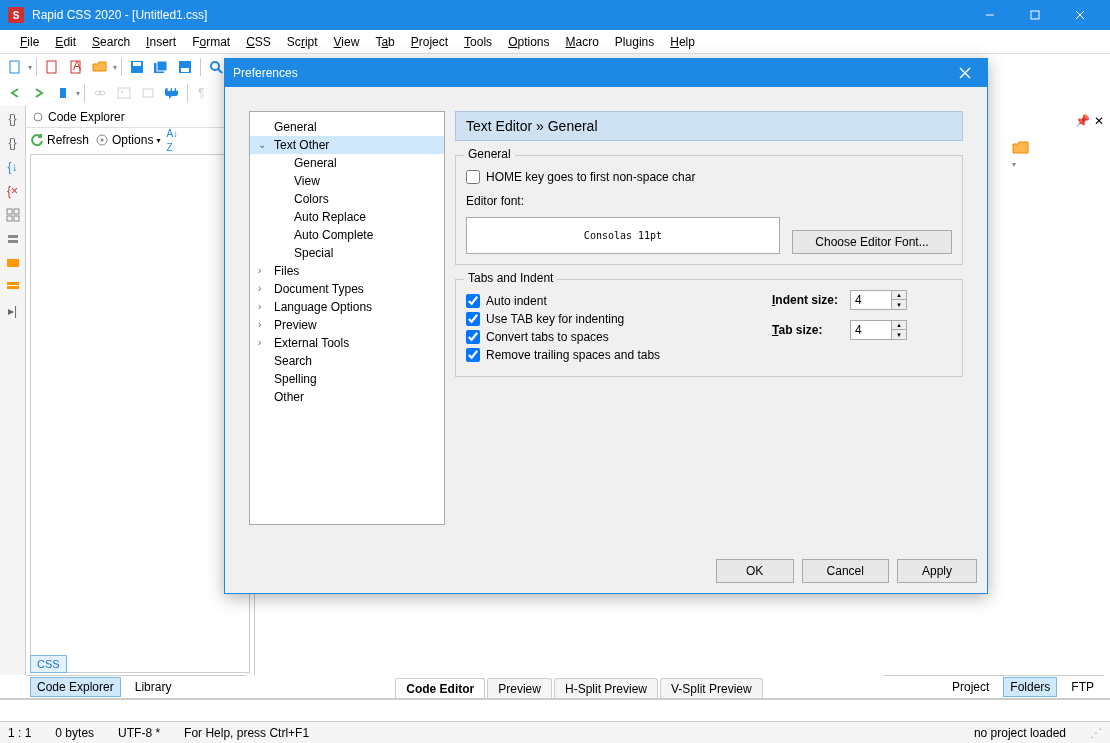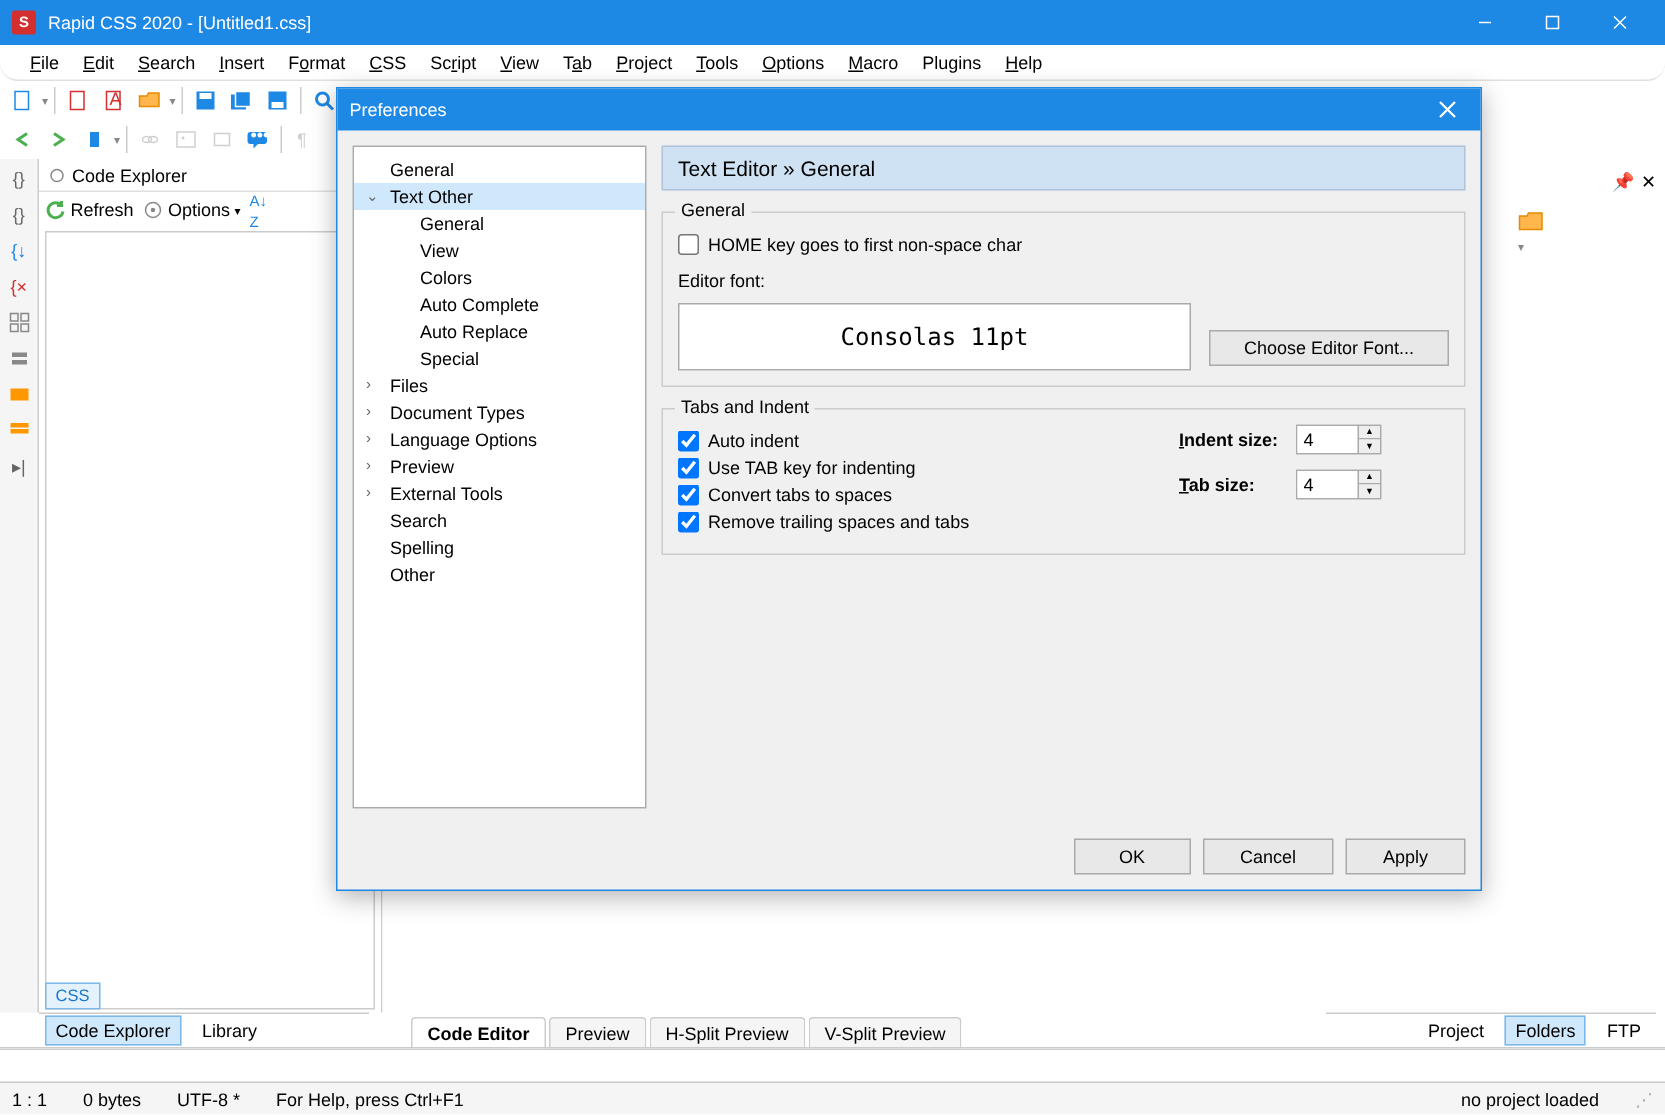--- a/index.html
+++ b/index.html
@@ -5,21 +5,21 @@
 * { box-sizing: border-box; margin: 0; padding: 0; font-family: "Segoe UI", Tahoma, sans-serif; font-size: 12px; }
 body { width: 1110px; height: 743px; background: #fff; overflow: hidden; position: relative; }
 
 
 .titlebar { height: 30px; background: #1e88e5; color: #fff; display: flex; align-items: center; padding: 0 8px; }
 .titlebar .app-icon { width: 16px; height: 16px; background: #d32f2f; border-radius: 2px; display: flex; align-items: center; justify-content: center; color: #fff; font-weight: bold; font-size: 10px; margin-right: 8px; }
 .titlebar .title { flex: 1; }
 .titlebar .win-btn { width: 45px; height: 30px; display: flex; align-items: center; justify-content: center; cursor: pointer; }
 
 
-.menubar { height: 24px; background: #fff; display: flex; align-items: center; padding: 0 4px; border-bottom: 1px solid #e0e0e0; border-radius: 12px; }
+.menubar { height: 24px; background: #fff; display: flex; align-items: center; padding: 0 4px; border-bottom: 1px solid #e0e0e0; }
 .menubar .menu-item { padding: 3px 8px; cursor: pointer; }
 .menubar .menu-item u { text-decoration: underline; }
 .menubar .menu-start { width: 8px; }
 
 
 .toolbar { height: 26px; background: #fff; display: flex; align-items: center; padding: 0 4px; gap: 2px; }
 .toolbar .sep { width: 1px; height: 18px; background: #ccc; margin: 0 2px; }
 .tb-btn { width: 22px; height: 22px; display: flex; align-items: center; justify-content: center; cursor: pointer; border-radius: 2px; }
 
 
@@ -28,55 +28,55 @@
 .left-gutter { width: 26px; background: #f5f5f5; border-right: 1px solid #ccc; display: flex; flex-direction: column; align-items: center; gap: 6px; padding-top: 4px; }
 .gutter-icon { width: 18px; height: 18px; display: flex; align-items: center; justify-content: center; cursor: pointer; }
 
 .panel-header { height: 22px; background: #fff; display: flex; align-items: center; padding: 0 6px; font-size: 12px; border-bottom: 1px solid #e0e0e0; gap: 4px; }
 .panel-toolbar { height: 24px; display: flex; align-items: center; padding: 0 4px; gap: 6px; }
 .panel-body { flex: 1; border: 1px solid #ccc; margin: 2px 4px; background: #fff; }
 
 .editor-area { flex: 1; background: #fff; position: relative; }
 
 
-.bottom-tabs { height: 24px; display: flex; align-items: flex-end; padding: 0 4px; border-top: 1px solid #ccc; }
+.bottom-tabs { height: 24px; display: flex; align-items: flex-end; padding: 0 4px; border-top: 1px solid #ccc; justify-content: center; }
 .btab { padding: 3px 10px; border: 1px solid #ccc; border-bottom: none; margin-right: 2px; background: #f5f5f5; cursor: pointer; border-radius: 3px 3px 0 0; }
 .btab.active { background: #fff; font-weight: bold; }
 
 .panel-tabs { height: 22px; display: flex; align-items: center; padding: 0 4px; border-top: 1px solid #ccc; gap: 8px; }
 .ptab { padding: 2px 6px; cursor: pointer; }
 .ptab.active { background: #cfe8fc; border: 1px solid #7bb8e8; }
 
 
 .statusbar { height: 22px; background: #f5f5f5; border-top: 1px solid #ccc; display: flex; align-items: center; padding: 0 8px; gap: 24px; font-size: 12px; }
 .statusbar .spacer { flex: 1; }
 
 
 .css-badge { position: absolute; left: 30px; bottom: 70px; padding: 2px 6px; background: #e3f2fd; border: 1px solid #7bb8e8; font-size: 11px; color: #1976d2; }
 
 
 .pref-dialog { position: absolute; left: 224px; top: 58px; width: 764px; height: 536px; background: #f0f0f0; border: 1px solid #1e88e5; box-shadow: 0 4px 16px rgba(0,0,0,0.3); display: flex; flex-direction: column; }
 .pref-title { height: 28px; background: #1e88e5; color: #fff; display: flex; align-items: center; padding: 0 8px; }
 .pref-title .t { flex: 1; }
 .pref-close { width: 28px; height: 28px; display: flex; align-items: center; justify-content: center; cursor: pointer; }
-.pref-body { flex: 1; display: flex; padding: 10px; gap: 10px; }
+.pref-body { flex: 1; display: flex; padding: 24px; gap: 10px; }
 .pref-tree { width: 196px; background: #fff; border: 1px solid #aaa; overflow: auto; padding: 6px 0; }
 .tree-item { padding: 2px 4px 2px 24px; cursor: pointer; white-space: nowrap; position: relative; }
 .tree-item.indent2 { padding-left: 44px; }
 .tree-item.selected { background: #cfe8fc; }
 .tree-arrow { position: absolute; left: 8px; top: 3px; color: #666; font-size: 10px; }
 
 .pref-content { flex: 1; display: flex; flex-direction: column; gap: 8px; }
 .pref-header { background: #cfe2f3; border: 1px solid #b0c4de; padding: 6px 10px; font-size: 14px; }
 .pref-group { border: 1px solid #ccc; padding: 10px; position: relative; margin-top: 6px; }
 .pref-group-title { position: absolute; top: -9px; left: 8px; background: #f0f0f0; padding: 0 4px; font-size: 12px; }
 .chk-row { display: flex; align-items: center; gap: 6px; margin: 4px 0; }
 .chk-row input[type=checkbox] { width: 14px; height: 14px; }
 .font-row { display: flex; align-items: center; gap: 12px; margin-top: 8px; }
-.font-preview { flex: 1; border: 1px solid #aaa; background: #fff; padding: 12px; text-align: center; font-family: Consolas, monospace; font-size: 16px; }
+.font-preview { flex: 1; border: 1px solid #aaa; background: #fff; padding: 12px; text-align: center; font-family: Consolas, monospace; font-size: 10px; }
 .font-btn { padding: 4px 16px; background: #e8e8e8; border: 1px solid #aaa; cursor: pointer; min-width: 160px; margin-top: 14px; }
 
 .tabs-indent-row { display: flex; gap: 30px; }
 .left-checks { flex: 1; }
 .right-spins { width: 180px; display: flex; flex-direction: column; gap: 10px; }
 .spin-row { display: flex; align-items: center; gap: 8px; }
 .spin-row label { width: 70px; font-weight: bold; }
 .spin-input { display: flex; border: 1px solid #aaa; background: #fff; }
 .spin-input input { width: 40px; border: none; padding: 2px 4px; outline: none; }
 .spin-btns { display: flex; flex-direction: column; border-left: 1px solid #aaa; }
@@ -373,22 +373,22 @@
         </svg>
       </div>
   </div>
   <div class="pref-body">
     <div class="pref-tree">
       <div class="tree-item">General</div>
       <div class="tree-item selected"><span class="tree-arrow">⌄</span><span>Text Other</span></div>
       <div class="tree-item indent2">General</div>
       <div class="tree-item indent2">View</div>
       <div class="tree-item indent2">Colors</div>
+      <div class="tree-item indent2">Auto Replace</div>
       <div class="tree-item indent2">Auto Complete</div>
-      <div class="tree-item indent2">Auto Replace</div>
       <div class="tree-item indent2">Special</div>
       <div class="tree-item"><span class="tree-arrow">›</span><span>Files</span></div>
       <div class="tree-item"><span class="tree-arrow">›</span><span>Document Types</span></div>
       <div class="tree-item"><span class="tree-arrow">›</span><span>Language Options</span></div>
       <div class="tree-item"><span class="tree-arrow">›</span><span>Preview</span></div>
       <div class="tree-item"><span class="tree-arrow">›</span><span>External Tools</span></div>
       <div class="tree-item">Search</div>
       <div class="tree-item">Spelling</div>
       <div class="tree-item">Other</div>
     </div>

